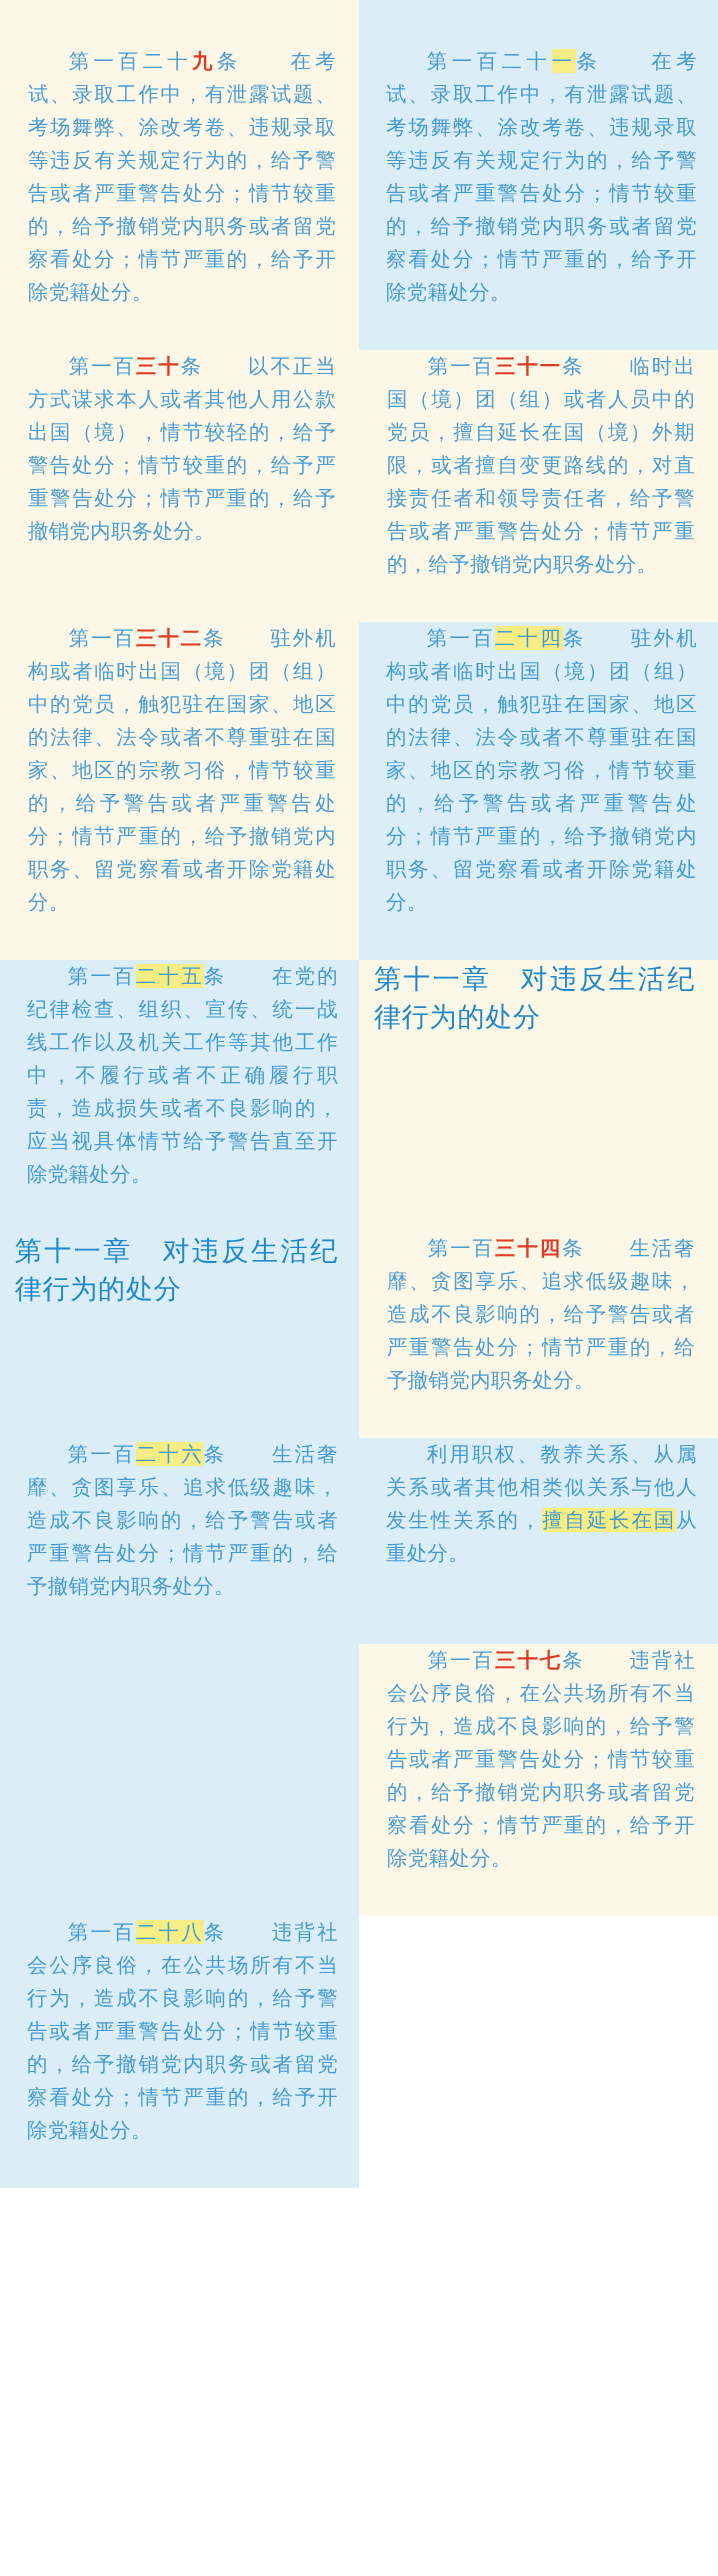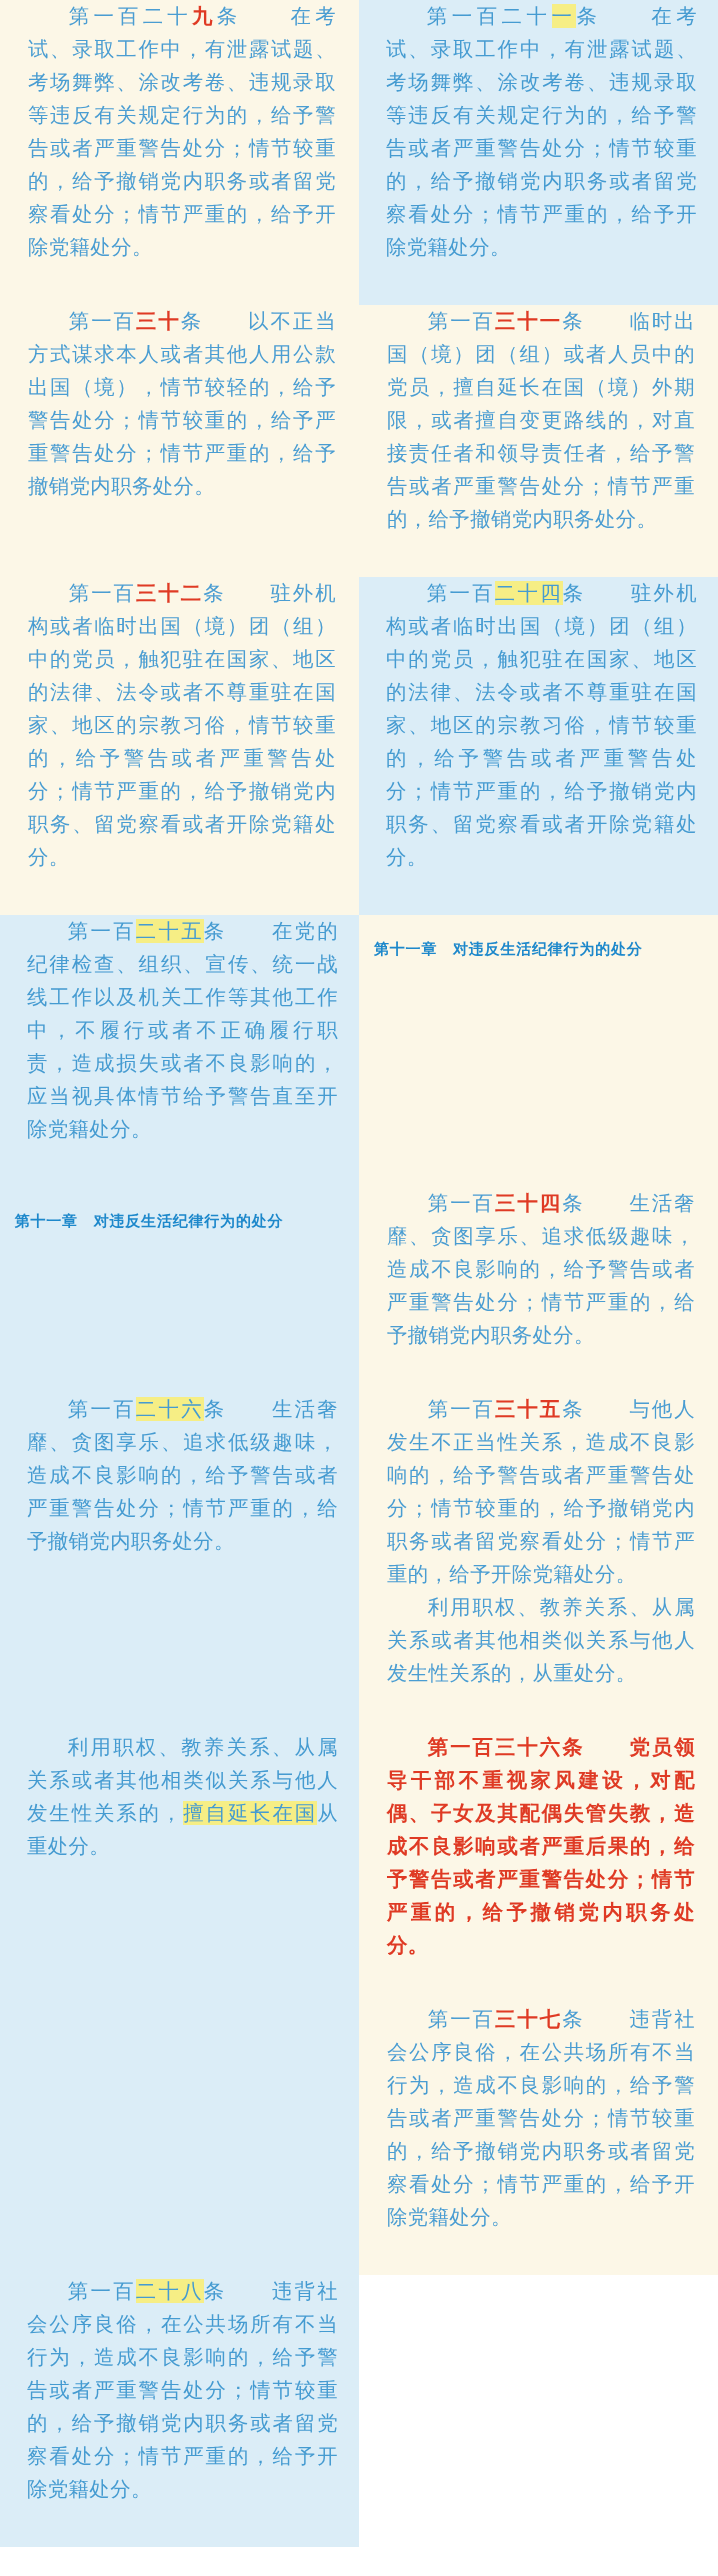--- a/index.html
+++ b/index.html
@@ -20,32 +20,32 @@
   .cl{
     background:#FCF7E7;
     color:#4A9DD2;
     padding:0 23px 41px 28px;
   }
   .cr{
     background:#DBEDF7;
     color:#459BD1;
     padding:0 21px 41px 27px;
   }
-  .pt{}
+  .pt{padding-top:45px;}
   .para{
     margin:0;
     text-indent:2em;
   }
   .seg-r{color:#DF3A24;font-weight:bold;}
   .seg-h{background:#F6EE85;}
   .chapter-cell{padding-bottom:24.5px;}
   .chapter{
-    margin:15px;
-    font-size:15px;
-    font-weight:bold;
+    margin:0;
+    font-size:27px;
+    font-weight:normal;
     line-height:38px;
     text-indent:0;
     letter-spacing:0.8px;
   }
   .cl .chapter{color:#1D88CB;margin-left:-13px;}
   .cr .chapter{color:#1D88CB;margin-left:-12.3px;}
 </style>
 </head>
 <body>
 
@@ -84,31 +84,24 @@
     <h2 class="chapter">第十一章　对违反生活纪律行为的处分</h2>
   </div>
 
   <div class="cell cl">
       <p class="para"><span>第一百</span><span class="seg-r">三十四</span><span>条　　生活奢靡、贪图享乐、追求低级趣味，造成不良影响的，给予警告或者严重警告处分；情节严重的，给予撤销党内职务处分。</span></p>
     </div>
   <div class="cell cr">
       <p class="para"><span>第一百</span><span class="seg-h">二十六</span><span>条　　生活奢靡、贪图享乐、追求低级趣味，造成不良影响的，给予警告或者严重警告处分；情节严重的，给予撤销党内职务处分。</span></p>
     </div>
 
-  <div class="cell cl">
-      <p class="para"><span>第一百</span><span class="seg-r">三十五</span><span>条　　与他人发生不正当性关系，造成不良影响的，给予警告或者严重警告处分；情节较重的，给予撤销党内职务或者留党察看处分；情节严重的，给予开除党籍处分。</span></p>
-      <p class="para"><span>利用职权、教养关系、从属关系或者其他相类似关系与他人发生性关系的，从重处分。</span></p>
-    </div>
   <div class="cell cr">
       <p class="para"><span>利用职权、教养关系、从属关系或者其他相类似关系与他人发生性关系的，</span><span class="seg-h">擅自延长在国</span><span>从重处分。</span></p>
     </div>
 
-  <div class="cell cl">
-      <p class="para"><span class="seg-r">第一百三十六条　　党员领导干部不重视家风建设，对配偶、子女及其配偶失管失教，造成不良影响或者严重后果的，给予警告或者严重警告处分；情节严重的，给予撤销党内职务处分。</span></p>
-    </div>
   <div class="cell cr"></div>
 
   <div class="cell cl">
       <p class="para"><span>第一百</span><span class="seg-r">三十七</span><span>条　　违背社会公序良俗，在公共场所有不当行为，造成不良影响的，给予警告或者严重警告处分；情节较重的，给予撤销党内职务或者留党察看处分；情节严重的，给予开除党籍处分。</span></p>
     </div>
   <div class="cell cr">
       <p class="para"><span>第一百</span><span class="seg-h">二十八</span><span>条　　违背社会公序良俗，在公共场所有不当行为，造成不良影响的，给予警告或者严重警告处分；情节较重的，给予撤销党内职务或者留党察看处分；情节严重的，给予开除党籍处分。</span></p>
     </div>
 
 </div>

